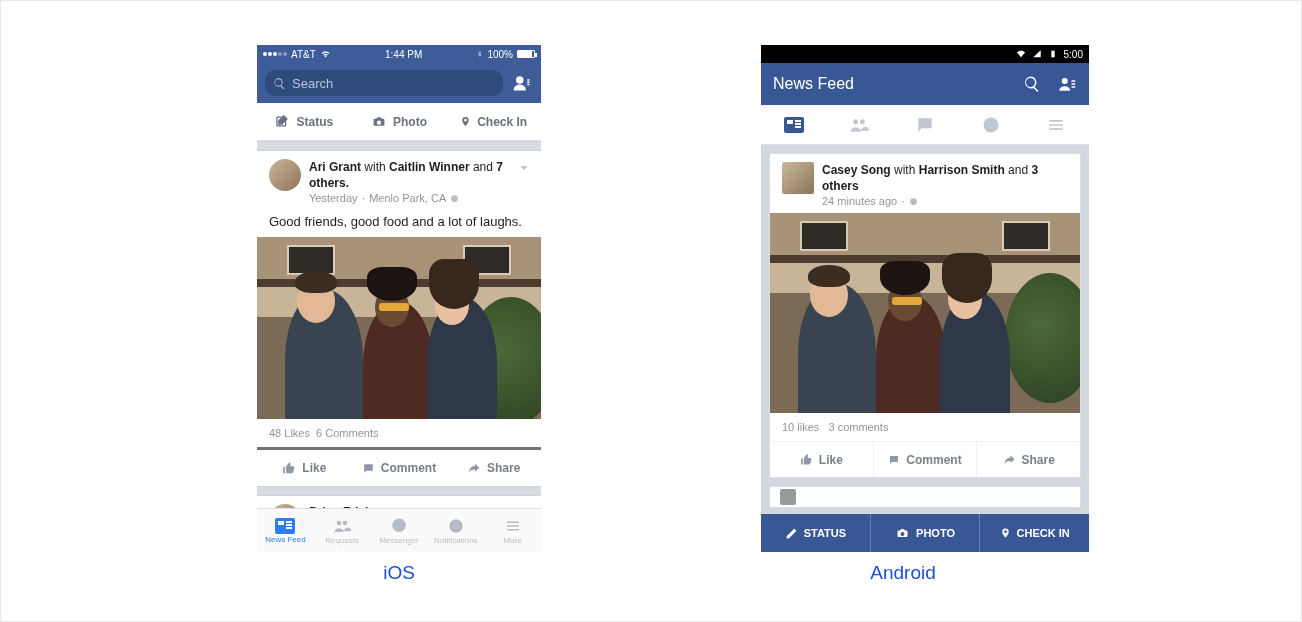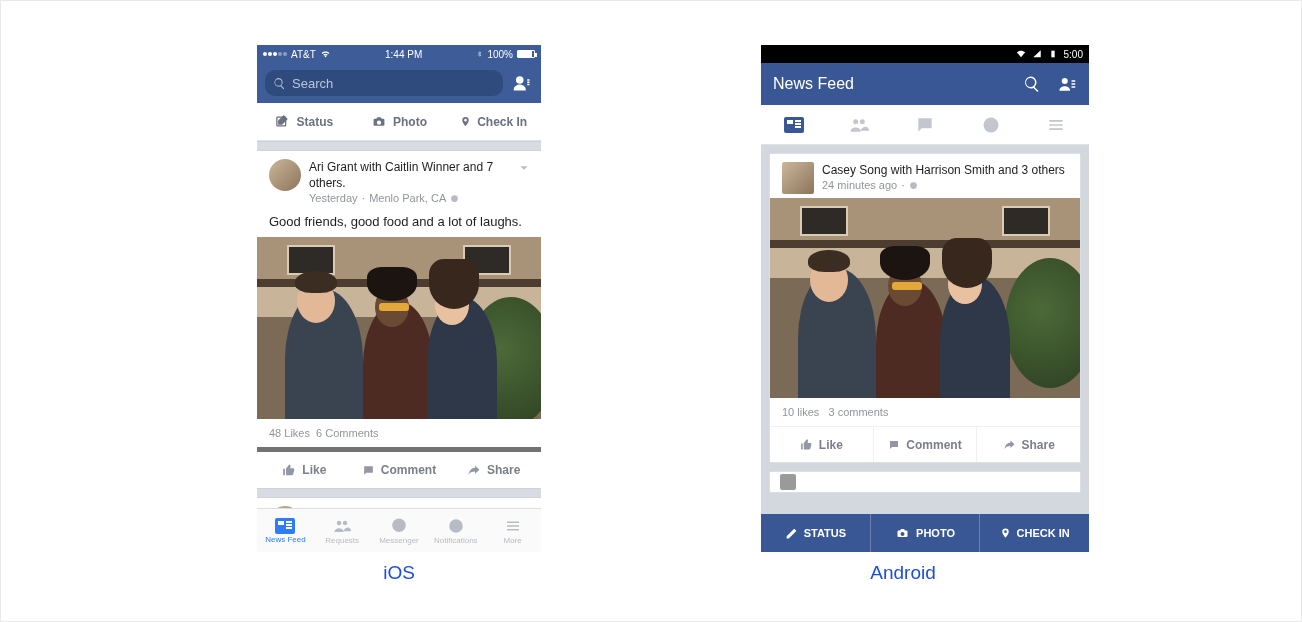--- a/index.html
+++ b/index.html
@@ -28,21 +28,21 @@
   .ios-composer .cell svg, .ios-composer .cell .ic { color:#6a7180; }
 
   .gap { height: 10px; background: #d8dbe2; border-top:1px solid #cfd2da; border-bottom:1px solid #cfd2da;}
 
   .post { background:#fff; }
   .post-head { display:flex; align-items:flex-start; padding: 8px 12px 4px 12px; gap:8px; position:relative;}
   .avatar { width:32px; height:32px; border-radius:50%; background: linear-gradient(135deg,#c9b79c,#8d745a); flex:0 0 32px; }
   .avatar.sq { border-radius:2px; }
   .post-head .meta { font-size:12px; color:#1c1e21; line-height:1.35; }
   .post-head .meta .sub { color:#90949c; font-size:11px; display:flex; align-items:center; gap:4px;}
-  .post-head b { font-weight:400; }
+  .post-head b { font-weight:700; }
   .chev { position:absolute; right:10px; top:10px; color:#b7bbc3; }
   .post-text { padding: 4px 12px 8px 12px; font-size: 13px; color: #1c1e21; }
 
   .photo { width: 100%; height: 182px; background:#7b6a55; position:relative; overflow:hidden; }
   .roof { position:absolute; left:0; right:0; top:0; height:50px; background:#a89278; }
   .roof::after{ content:''; position:absolute; left:0; right:0; bottom:0; height:8px; background:#4d3c30;}
   .siding{position:absolute;left:0;right:0;top:50px;height:30px;background:#c7b499;}
   .window{position:absolute;top:8px;width:48px;height:30px;background:#2e2a26;border:2px solid #d9cbb5;}
   .window.w1{left:30px;} .window.w2{right:30px;}
   .greenery{position:absolute;right:-15px;top:60px;width:90px;height:130px;border-radius:50%;background:radial-gradient(circle at 40% 40%, #4c6a38, #2d3f22);}
@@ -51,21 +51,21 @@
   .p1h{position:absolute;left:40px;bottom:96px;width:38px;height:44px;border-radius:50%;background:#e2b896;}
   .p1hair{position:absolute;left:38px;bottom:126px;width:42px;height:22px;border-radius:50% 50% 40% 40%;background:#3b2d22;}
   .p2{left:106px;width:70px;height:128px;background:#4d2b22;}
   .p2h{position:absolute;left:118px;bottom:92px;width:34px;height:40px;border-radius:50%;background:#6b4a34;}
   .p2hair{position:absolute;left:110px;bottom:118px;width:50px;height:34px;border-radius:30% 30% 50% 50%;background:#1c1410;}
   .glasses{position:absolute;left:122px;bottom:108px;width:30px;height:8px;border-radius:3px;background:#e2a93a;}
   .p3{left:170px;width:70px;height:132px;background:#2e3848;}
   .p3h{position:absolute;left:178px;bottom:94px;width:34px;height:40px;border-radius:50%;background:#e8c2a0;}
   .p3hair{position:absolute;left:172px;bottom:110px;width:50px;height:50px;border-radius:30% 30% 50% 50%;background:#38271d;}
 
-  .stats { padding:8px 12px; font-size:11px; color:#90949c; border-bottom:5px solid #737373;}
+  .stats { padding:8px 12px; font-size:11px; color:#90949c; border-bottom:3px solid #737373;}
   .actions { display:flex; height:36px; }
   .actions .a { flex:1; display:flex; align-items:center; justify-content:center; gap:6px; color:#7a7f89; font-size:12px; font-weight:600;}
 
   .ios-tabbar { position:absolute; left:0; right:0; bottom:0; height:44px; background:#fafafa; border-top:1px solid #dcdee4; display:flex;}
   .ios-tabbar .t { flex:1; display:flex; flex-direction:column; align-items:center; justify-content:center; gap:1px; font-size:8px; color:#b7bbc3;}
   .ios-tabbar .t.active { color:#2e7df6; }
   .ios-tabbar .t svg{width:18px;height:18px;}
 
   
   .and-frame { width: 328px; height: 507px; background:#d3d7de; overflow:hidden; position:relative;}

